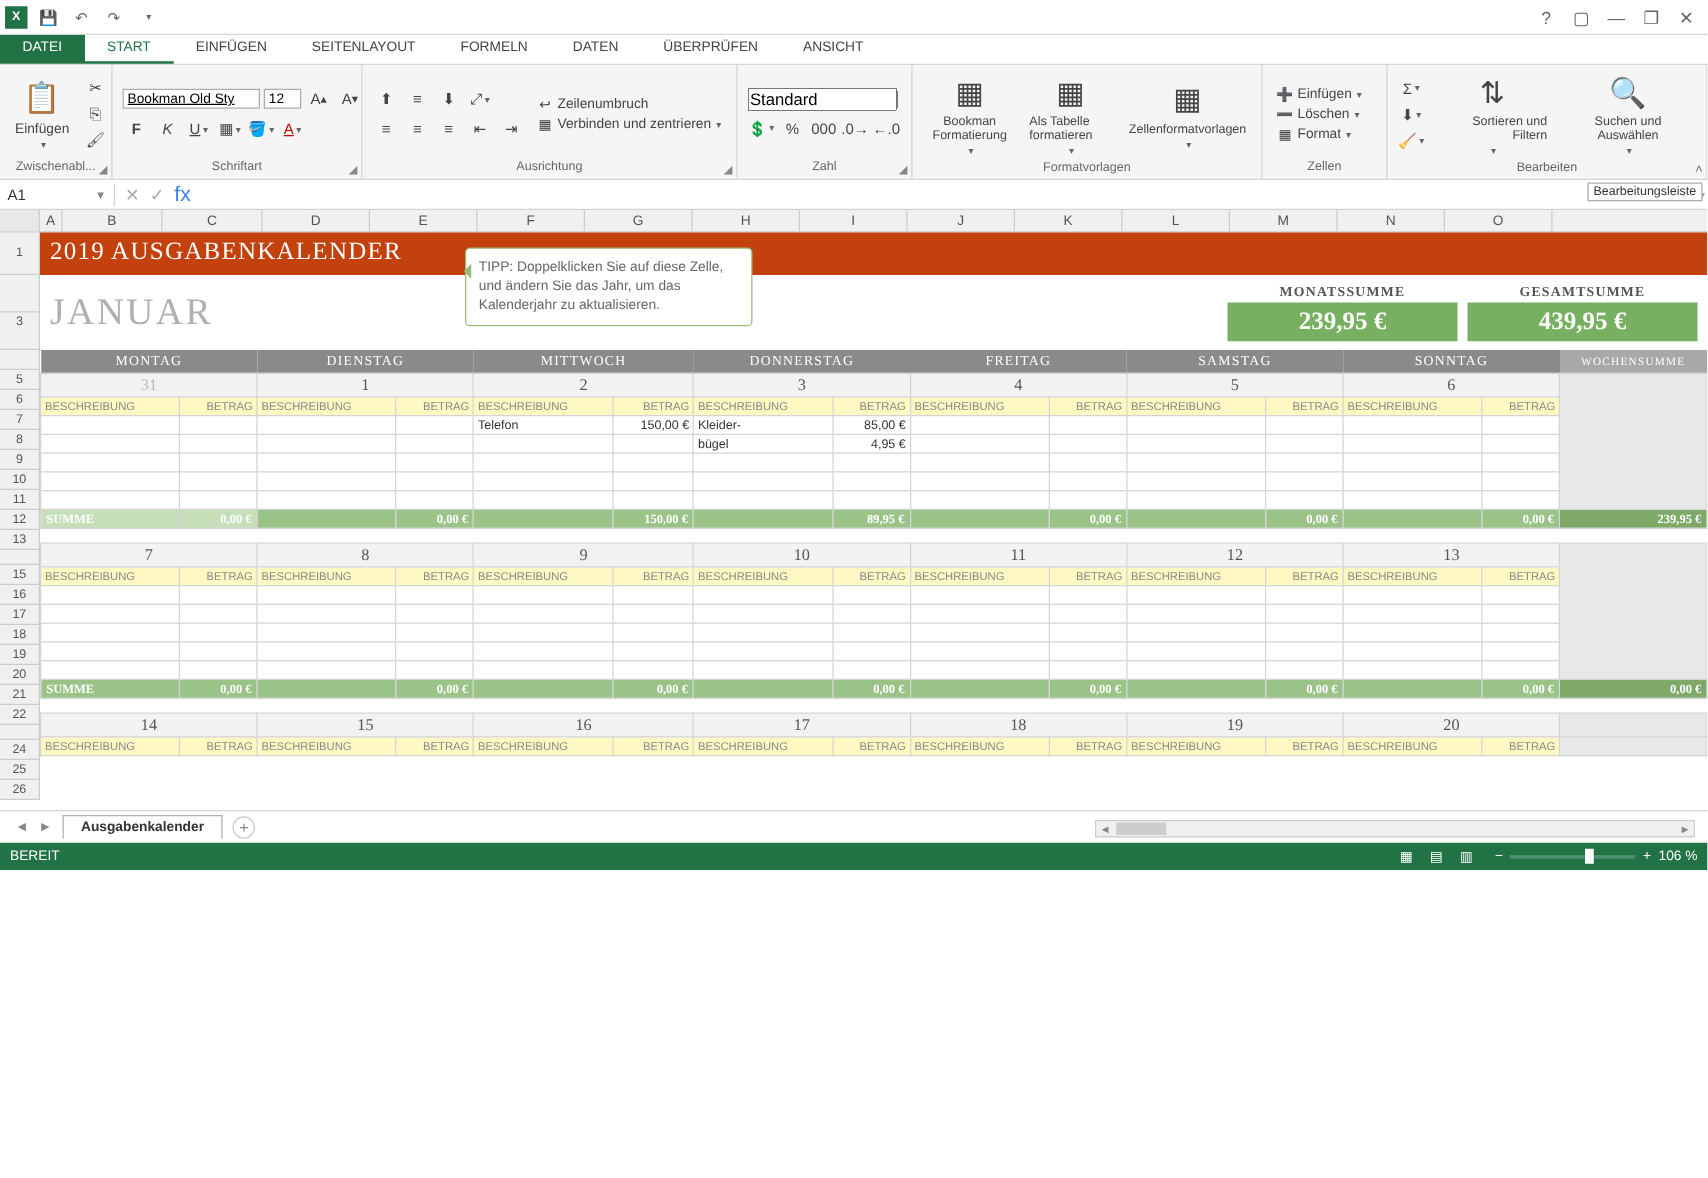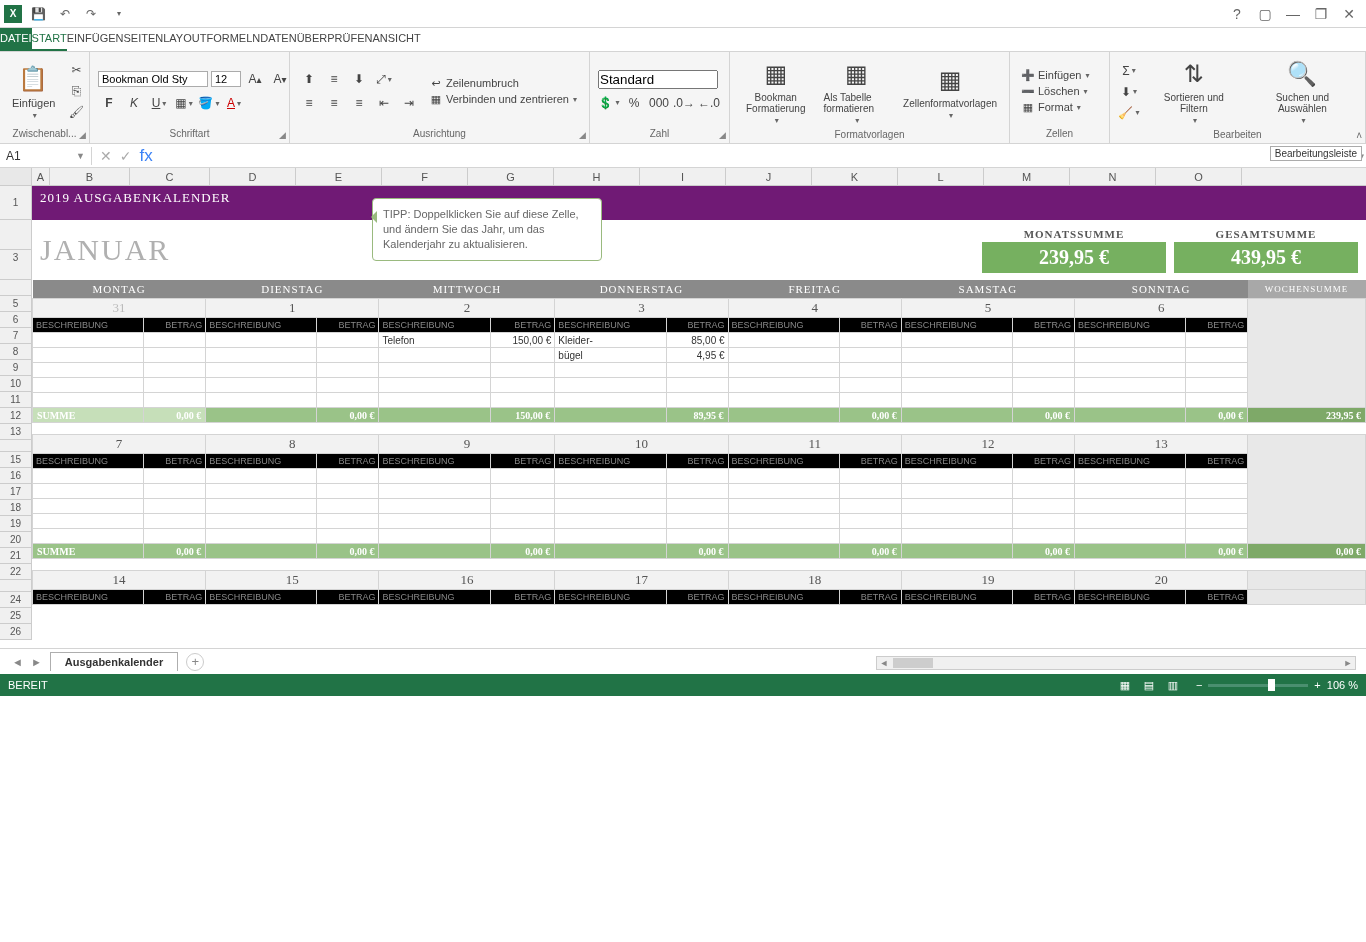--- a/index.html
+++ b/index.html
@@ -4,21 +4,21 @@
 <style>
 *{box-sizing:border-box;margin:0;padding:0;font-family:"Segoe UI",Tahoma,sans-serif}
 body{background:#fff;font-size:12px;color:#333;user-select:none}
 .titlebar{height:28px;background:#fff;display:flex;align-items:center;padding:0 4px;border-bottom:1px solid #d4d4d4}
 .titlebar .qat{display:flex;gap:4px;align-items:center}
 .titlebar .qat span{width:22px;height:22px;display:flex;align-items:center;justify-content:center;cursor:pointer;color:#666}
 .titlebar .win-controls{margin-left:auto;display:flex;gap:2px}
 .titlebar .win-controls span{width:26px;height:22px;display:flex;align-items:center;justify-content:center;cursor:pointer;color:#666;font-size:14px}
 .excel-icon{width:18px;height:18px;background:#217346;color:#fff;font-weight:bold;font-size:10px;display:flex;align-items:center;justify-content:center;margin-right:6px}
 .ribbon-tabs{height:24px;display:flex;background:#fff;border-bottom:1px solid #d4d4d4}
-.ribbon-tabs .tab{padding:4px 0;font-size:11px;color:#444;cursor:pointer;text-transform:uppercase}
+.ribbon-tabs .tab{padding:4px 18px;font-size:11px;color:#444;cursor:pointer;text-transform:uppercase}
 .ribbon-tabs .tab.file{background:#217346;color:#fff}
 .ribbon-tabs .tab.active{color:#217346;border-bottom:2px solid #217346;background:#fff}
 .ribbon{height:92px;background:#f5f5f5;border-bottom:1px solid #d4d4d4;display:flex;position:relative}
 .ribbon-group{border-right:1px solid #d4d4d4;padding:4px 8px;display:flex;flex-direction:column;justify-content:space-between}
 .ribbon-group .label{font-size:10px;color:#666;text-align:center;margin-top:2px}
 .ribbon-group .content{flex:1;display:flex;align-items:center;gap:6px}
 .rbtn{display:flex;flex-direction:column;align-items:center;gap:2px;padding:2px 4px;cursor:pointer;font-size:11px;color:#444}
 .rbtn .ico{width:32px;height:32px;display:flex;align-items:center;justify-content:center;font-size:24px}
 .font-box{display:flex;flex-direction:column;gap:4px}
 .font-row{display:flex;gap:3px;align-items:center}
@@ -35,36 +35,36 @@
 .tooltip-badge{position:absolute;right:4px;top:2px;background:#fff;border:1px solid #ababab;font-size:10px;padding:1px 4px}
 .sheet-area{position:relative;height:480px;overflow:hidden;background:#fff}
 .col-headers{display:flex;height:18px;background:#f0f0f0;border-bottom:1px solid #ccc;position:sticky;top:0}
 .col-headers .sel-all{width:32px;border-right:1px solid #ccc;background:#e8e8e8}
 .col-headers .ch{border-right:1px solid #ccc;text-align:center;font-size:11px;color:#555;line-height:18px}
 .row-area{display:flex}
 .row-nums{width:32px;background:#f0f0f0;border-right:1px solid #ccc}
 .row-nums div{height:16px;border-bottom:1px solid #ccc;text-align:center;font-size:10px;color:#555;line-height:16px}
 .row-nums div.tall{height:34px;line-height:34px}
 .grid{flex:1;position:relative}
-.banner{height:34px;background:#701a75;color:#fff;font-family:Georgia,serif;font-size:13px;padding:4px 8px;letter-spacing:1px}
+.banner{height:34px;background:#c2410c;color:#fff;font-family:Georgia,serif;font-size:20px;padding:4px 8px;letter-spacing:1px}
 .tip-box{position:absolute;left:340px;top:12px;width:230px;background:#fff;border:1px solid #9aba7f;border-radius:4px;padding:8px 10px;font-size:11px;color:#666;line-height:1.35;z-index:5}
 .tip-box::before{content:"";position:absolute;left:-8px;top:12px;border:6px solid transparent;border-right-color:#9aba7f}
 .month-row{display:flex;align-items:center;height:60px;padding:4px 8px}
 .month-name{font-family:Georgia,serif;font-size:30px;color:#b0b0b0;letter-spacing:2px}
 .sum-boxes{margin-left:auto;display:flex;gap:8px}
 .sum-box{width:184px;text-align:center}
 .sum-box .sl{font-family:Georgia,serif;font-size:11px;color:#555;font-weight:bold;letter-spacing:1px;margin-bottom:2px}
 .sum-box .sv{background:#76b060;color:#fff;font-family:Georgia,serif;font-size:20px;font-weight:bold;padding:4px 0}
 .cal-table{width:100%;border-collapse:collapse;font-size:10px}
 .cal-table th{background:#8a8a8a;color:#fff;font-family:Georgia,serif;font-weight:normal;font-size:11px;padding:3px 0;letter-spacing:1px}
 .cal-table th.ws{background:#a8a8a8;font-size:9px}
 .cal-table td{border:1px solid #d4d4d4;padding:1px 3px;height:15px;vertical-align:middle}
 .date-row td{text-align:center;background:#f2f2f2;font-family:Georgia,serif;font-size:13px;color:#555}
 .date-row td.dim{color:#bbb}
-.hdr-row td{background:#000000;color:#888;font-size:9px}
+.hdr-row td{background:#fef9c3;color:#888;font-size:9px}
 .hdr-row td.r{text-align:right}
 .data-row td{background:#fff}
 .data-row td.r{text-align:right}
 .sum-row td{background:#9ac388;color:#fff;font-family:Georgia,serif;font-weight:bold;font-size:10px;text-align:right;padding-right:4px}
 .sum-row td.lbl{text-align:left;padding-left:4px}
 .sum-row td.dim{background:#c6dfb9}
 .sum-row td.ws{background:#7ea968}
 .sheet-tabs{height:26px;background:#fff;border-top:1px solid #d4d4d4;display:flex;align-items:center;padding:0 12px;gap:8px;position:relative}
 .sheet-tabs .nav{color:#888;cursor:pointer;font-size:11px}
 .sheet-tab{padding:3px 14px;border:1px solid #aeaeae;border-bottom:none;background:#fff;font-size:11px;font-weight:bold;cursor:pointer}
@@ -131,21 +131,21 @@
       </div>
     </div>
     <div class="label">Zwischenabl...</div>
     <span class="dialog-launcher">◢</span>
   </div>
 
   <div class="ribbon-group" style="width:200px">
     <div class="content">
       <div class="font-box">
         <div class="font-row">
-          <input style="width: 110px;" value="Bookman Old Sty">
+          <input style="width: 110px; text-decoration: underline;" value="Bookman Old Sty">
           <input style="width: 30px;" value="12">
           <div class="mini-btn">A<sup>▴</sup></div>
           <div class="mini-btn">A<sup>▾</sup></div>
         </div>
         <div class="font-row">
           <div class="mini-btn">
               <b>F</b>
             </div>
           <div class="mini-btn">
               <i>K</i>
@@ -263,21 +263,21 @@
 
   <div class="ribbon-group" style="flex:1">
     <div class="content">
       <div class="stack">
         <div class="mini-btn">Σ<span class="dd-arr">▾</span></div>
         <div class="mini-btn">⬇<span class="dd-arr">▾</span></div>
         <div class="mini-btn">🧹<span class="dd-arr">▾</span></div>
       </div>
       <div class="rbtn">
           <div class="ico">⇅</div>
-          <span style="font-size:10px;text-align:center;line-height:1.1">Sortieren und Filtern</span>
+          <span style="font-size:10px;text-align:right;line-height:1.1">Sortieren und Filtern</span>
           <span class="dd-arr">▾</span>
         </div>
       <div class="rbtn">
           <div class="ico">🔍</div>
           <span style="font-size:10px;text-align:center;line-height:1.1">Suchen und Auswählen</span>
           <span class="dd-arr">▾</span>
         </div>
     </div>
     <div class="label">Bearbeiten</div>
   </div>

